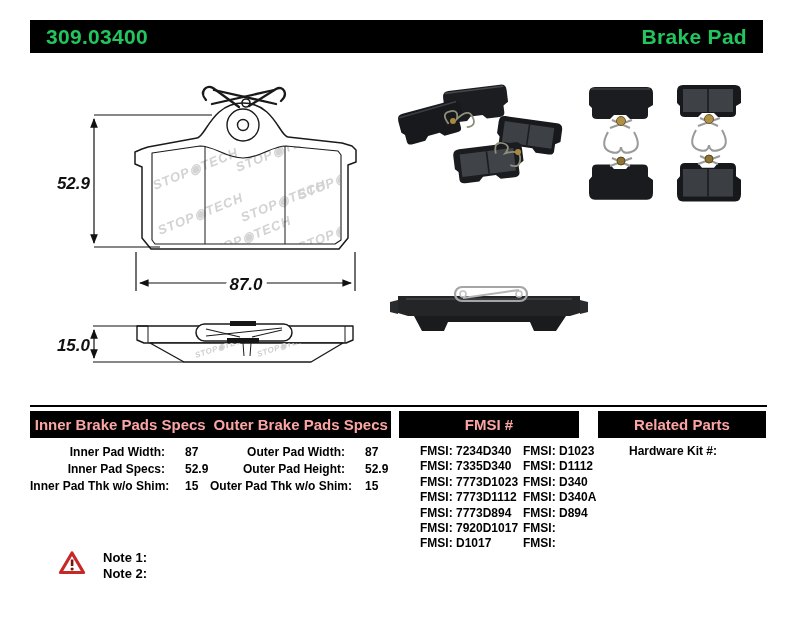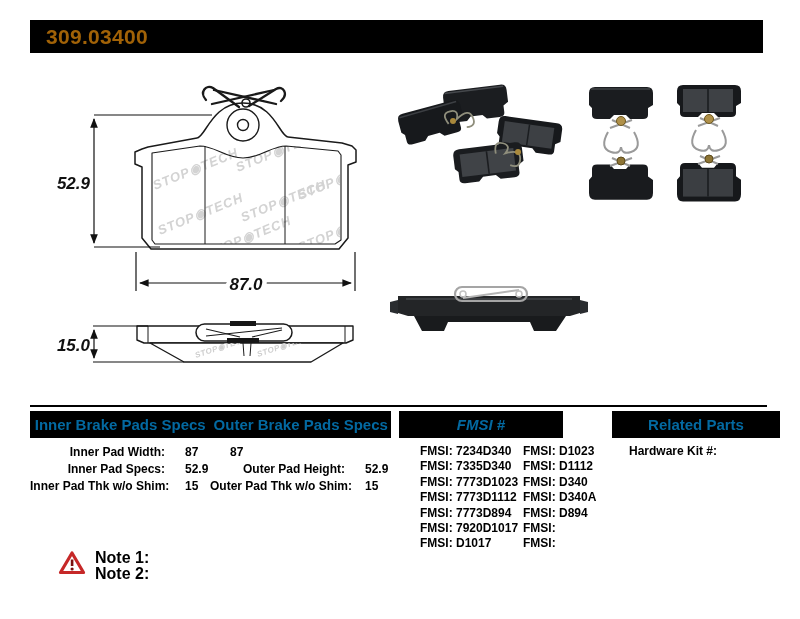--- a/index.html
+++ b/index.html
@@ -2,60 +2,61 @@
 <html><head>
 <meta charset="utf-8">
 <style>
   html,body{margin:0;padding:0;background:#ffffff;}
   #page{position:relative;width:800px;height:619px;background:#ffffff;overflow:hidden;
         font-family:"Liberation Sans",sans-serif;color:#000;}
   
   #header-bar{position:absolute;left:30px;top:20px;width:733px;height:33px;background:#000;
               display:flex;align-items:center;justify-content:space-between;padding:0 16px;
               box-sizing:border-box;}
-  #header-bar span{color:#a16207;font-size:21px;font-weight:bold;letter-spacing:.3px;}
+  #header-bar span{color:#22c55e;font-size:21px;font-weight:bold;letter-spacing:.3px;}
   
   svg{position:absolute;}
   #drawing-svg{left:20px;top:58px;}
   #photos-svg{left:385px;top:70px;}
   .dimtxt{font:italic bold 17px "Liberation Sans",sans-serif;fill:#111;}
   .halo{paint-order:stroke;stroke:#fff;stroke-width:9px;stroke-linejoin:round;}
   .wm{font:italic bold 13px "Liberation Sans",sans-serif;fill:#d3d3d3;letter-spacing:1px;}
   .wms{font:italic bold 8px "Liberation Sans",sans-serif;fill:#cfcfcf;letter-spacing:.5px;}
   
   #rule-top{position:absolute;left:30px;top:405px;width:737px;height:2px;background:#000;}
-  .bar{position:absolute;top:411px;height:27px;background:#000;color:#0369a1;display:flex;
+  .bar{position:absolute;top:411px;height:27px;background:#000;color:#fca5a5;display:flex;
        align-items:center;}
   .bar .cell{flex:1;text-align:center;font-size:15px;font-weight:bold;}
   #bar-specs{left:30px;width:361px;}
-  #bar-fmsi{left:399px;width:164px;justify-content:center;font-style:italic;}
-  #bar-related{left:612px;width:168px;justify-content:center;}
+  #bar-fmsi{left:399px;width:180px;justify-content:center;}
+  #bar-related{left:598px;width:168px;justify-content:center;}
   .spec-col{position:absolute;top:444px;font-size:12px;font-weight:bold;line-height:17px;}
   .spec-row{display:flex;}
   .spec-row .lbl{width:135px;text-align:right;white-space:nowrap;}
   .spec-row .val{margin-left:20px;text-align:left;white-space:nowrap;}
   #inner-col{left:30px;}
   #outer-col{left:210px;}
   .fmsi-col{position:absolute;top:444px;font-size:12px;font-weight:bold;line-height:15.4px;}
   #fmsi-col1{left:392px;}
   #fmsi-col2{left:495px;}
   .fmsi-row{display:flex;padding-left:28px;}
   .fmsi-row .pfx{width:36px;}
   #related-col{left:601px;}
   
   #notes{position:absolute;left:58px;top:550px;display:flex;align-items:flex-start;}
-  #notes .txt{margin-left:9px;font-size:16px;font-weight:bold;line-height:16px;}
+  #notes .txt{margin-left:17px;font-size:13px;font-weight:bold;line-height:16px;}
 </style>
 </head>
 <body>
 
 <div id="page">
 
   <div id="header-bar">
     <span>309.03400</span>
+    <span>Brake Pad</span>
   </div>
 
   <svg id="drawing-svg" width="380" height="345" viewBox="20 58 380 345" xmlns="http://www.w3.org/2000/svg">
     <defs>
       <marker id="arw" viewBox="0 0 10 10" refX="9" refY="5" markerWidth="8" markerHeight="8" orient="auto-start-reverse">
           <path d="M0,1 L10,5 L0,9 z" fill="#111"></path>
         </marker>
       <clipPath id="padclip">
           <path d="M152,146 L340,146 L340,244 L152,244 Z"></path>
         </clipPath>
@@ -242,20 +243,21 @@
         <span class="val">52.9</span>
       </div>
     <div class="spec-row">
         <span class="lbl">Inner Pad Thk w/o Shim:</span>
         <span class="val">15</span>
       </div>
   </div>
 
   <div id="outer-col" class="spec-col">
     <div class="spec-row">
+        <span class="lbl">Outer Pad Width:</span>
         <span class="val">87</span>
       </div>
     <div class="spec-row">
         <span class="lbl">Outer Pad Height:</span>
         <span class="val">52.9</span>
       </div>
     <div class="spec-row">
         <span class="lbl">Outer Pad Thk w/o Shim:</span>
         <span class="val">15</span>
       </div>

